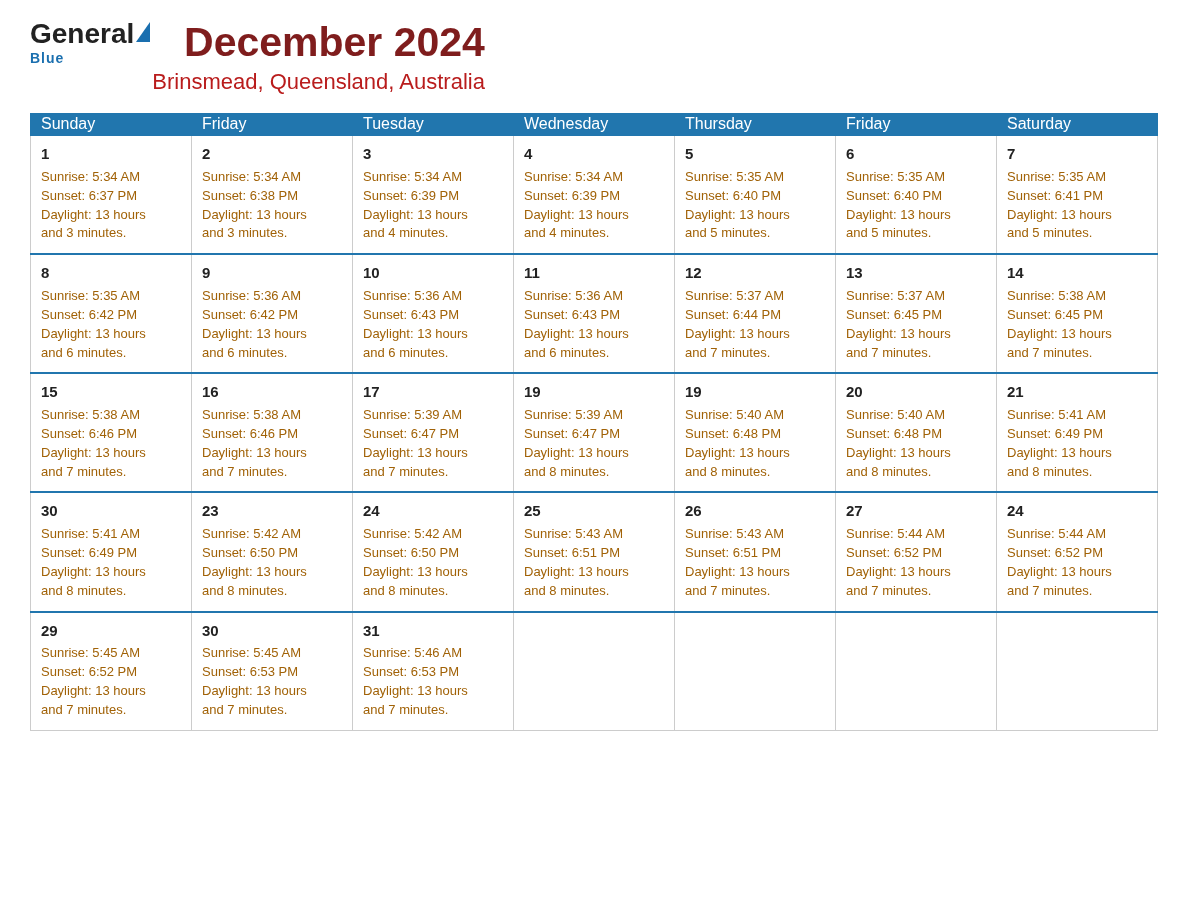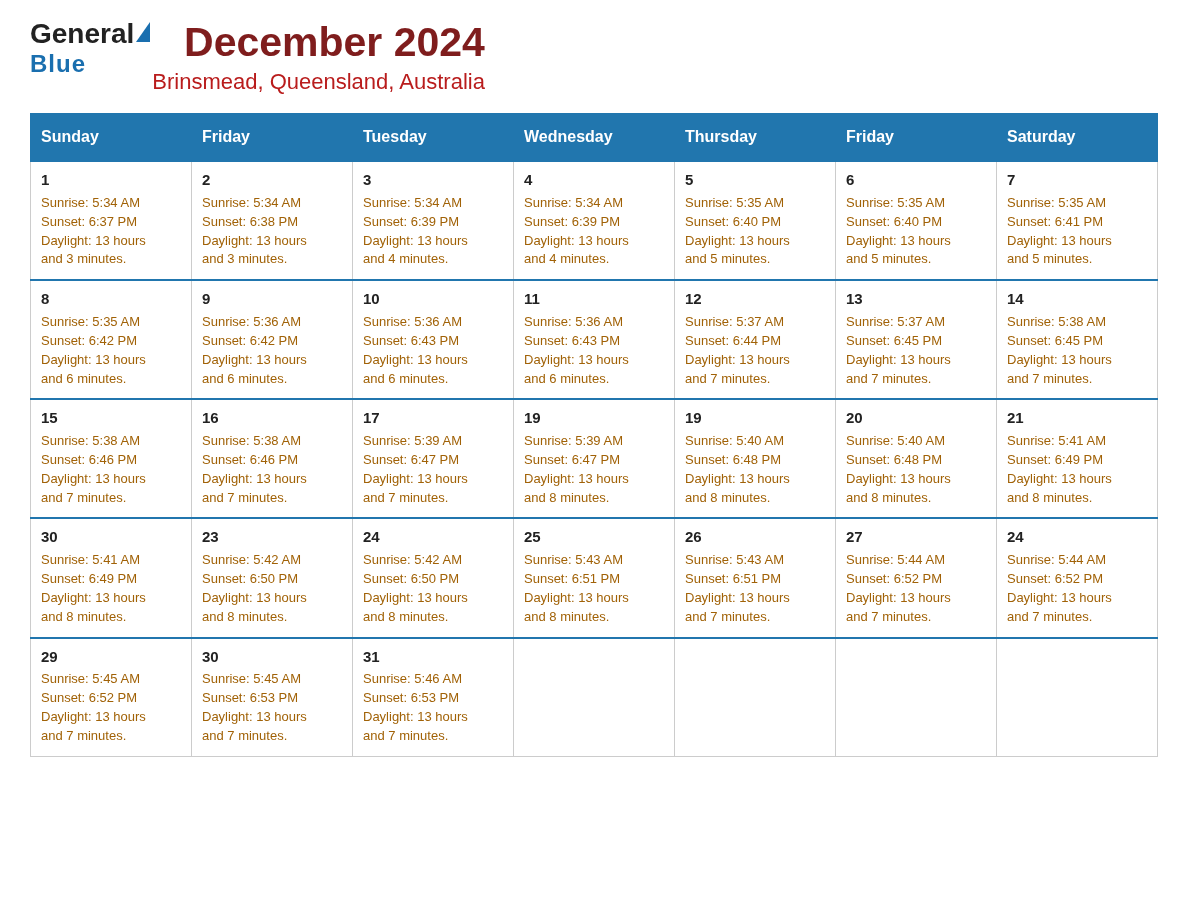--- a/index.html
+++ b/index.html
@@ -35,21 +35,21 @@
       height: 0;
       border-left: 14px solid transparent;
       border-bottom: 20px solid #1a6faf;
       margin: 0 2px 0 2px;
       display: inline-block;
       vertical-align: middle;
       position: relative;
       top: -2px;
     }
     .logo-subtitle {
-      font-size: 24px;
+      font-size: 14px;
       color: #1a6faf;
       font-weight: bold;
       margin-top: 2px;
       letter-spacing: 1px;
     }
     .title-area {
       text-align: right;
     }
     .main-title {
       font-size: 41px;
@@ -64,22 +64,22 @@
     }
     .calendar {
       width: 100%;
       border-collapse: collapse;
       table-layout: fixed;
     }
     .calendar th {
       background: #2176ae;
       color: #fff;
       font-size: 16px;
-      font-weight: bold;
-      padding: 14px 10px;
+      font-weight: normal;
+      padding: 1px 10px;
       text-align: left;
       border: 1px solid #2176ae;
     }
     .calendar td {
       vertical-align: top;
       padding: 7px 10px 10px 10px;
       border: 1px solid #ccc;
       border-top: 2px solid #2176ae;
       font-size: 13px;
       line-height: 1.45;

